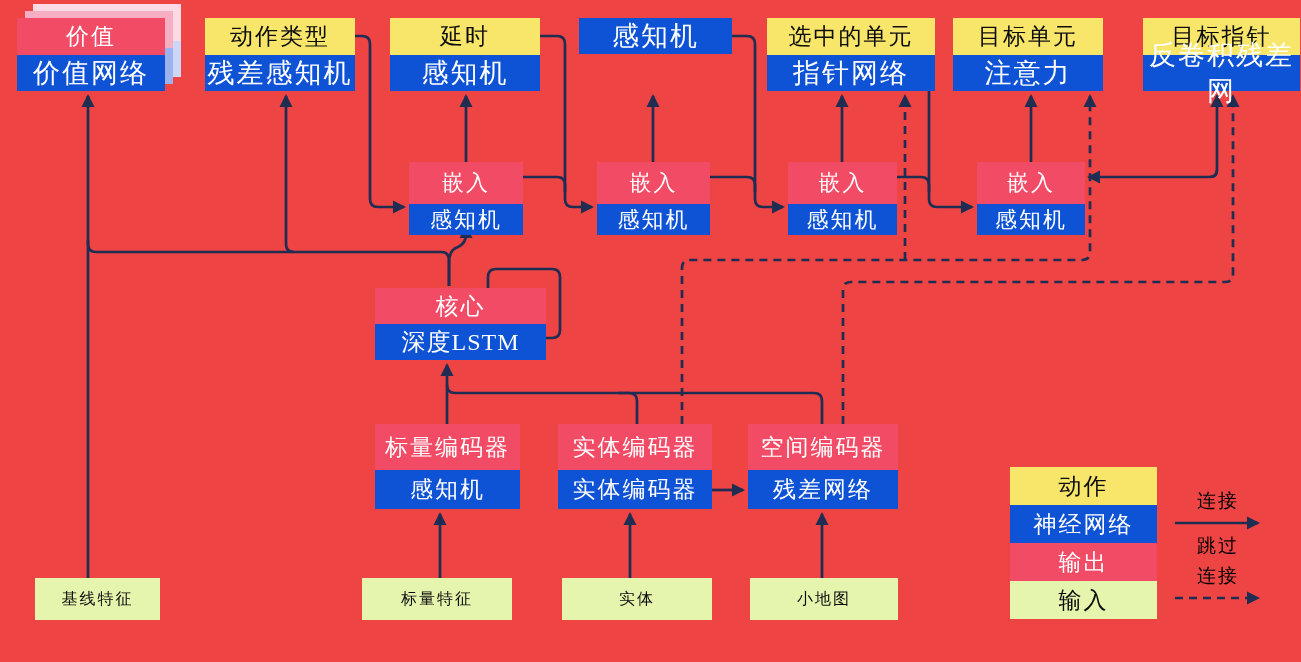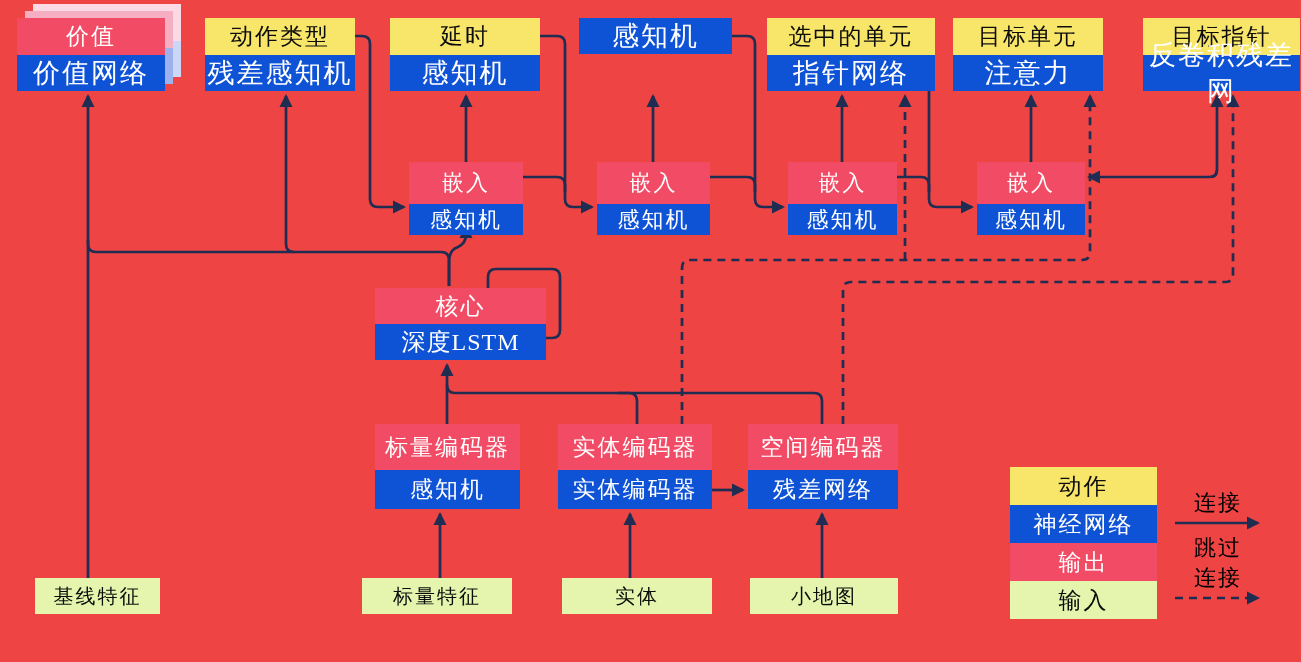--- a/index.html
+++ b/index.html
@@ -16,28 +16,28 @@
   .green{background:#e5f5ad;color:#0c0c0c;}
   
   .n-top  .hd{height:37px;font-size:23px;}
   .n-top  .bd{height:36px;font-size:27px;}
   .n-emb  .hd{height:42px;font-size:22px;}
   .n-emb  .bd{height:31px;font-size:22px;}
   .n-core .hd{height:36px;font-size:23px;}
   .n-core .bd{height:36px;font-size:24px;letter-spacing:1px;}
   .n-enc  .hd{height:46px;font-size:23px;}
   .n-enc  .bd{height:39px;font-size:23px;}
-  .n-in{height:36px;font-size:20px;}
+  .n-in{height:42px;font-size:16px;}
   .ghost{position:absolute;z-index:0;width:148px;height:73px;}
   .g2{background:linear-gradient(#fbdae6 0 37px,#ccd6f6 37px 100%);}
   .g1{background:linear-gradient(#f6aec3 0 37px,#9db2ec 37px 100%);}
   
   .lg-row{width:147px;height:38px;display:flex;align-items:center;justify-content:center;
           font-size:23px;letter-spacing:2px;}
-  .lg-label{position:absolute;z-index:1;font-size:22px;letter-spacing:2px;color:#000;
+  .lg-label{position:absolute;z-index:1;font-size:19px;letter-spacing:2px;color:#000;
             width:110px;text-align:center;}
 </style>
 </head>
 <body>
 
 <div id="stage">
 
   <svg id="wires" width="1301" height="662" viewBox="0 0 1301 662">
     <defs>
       <marker id="arr" viewBox="0 0 10 10" refX="8.5" refY="5" markerWidth="5" markerHeight="5" orient="auto">

